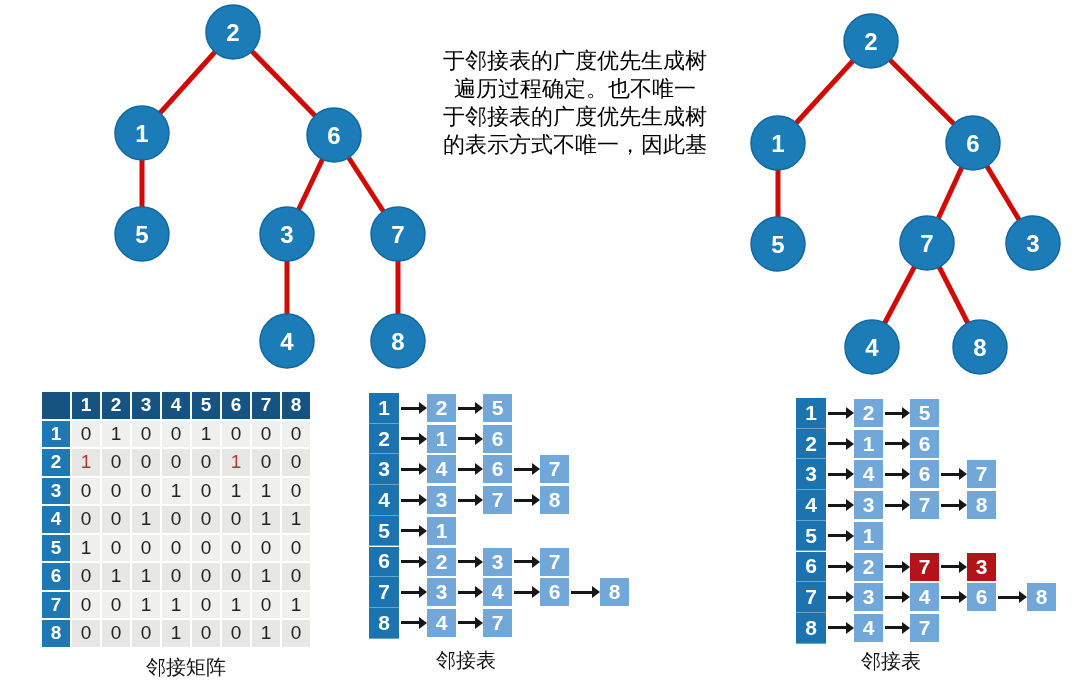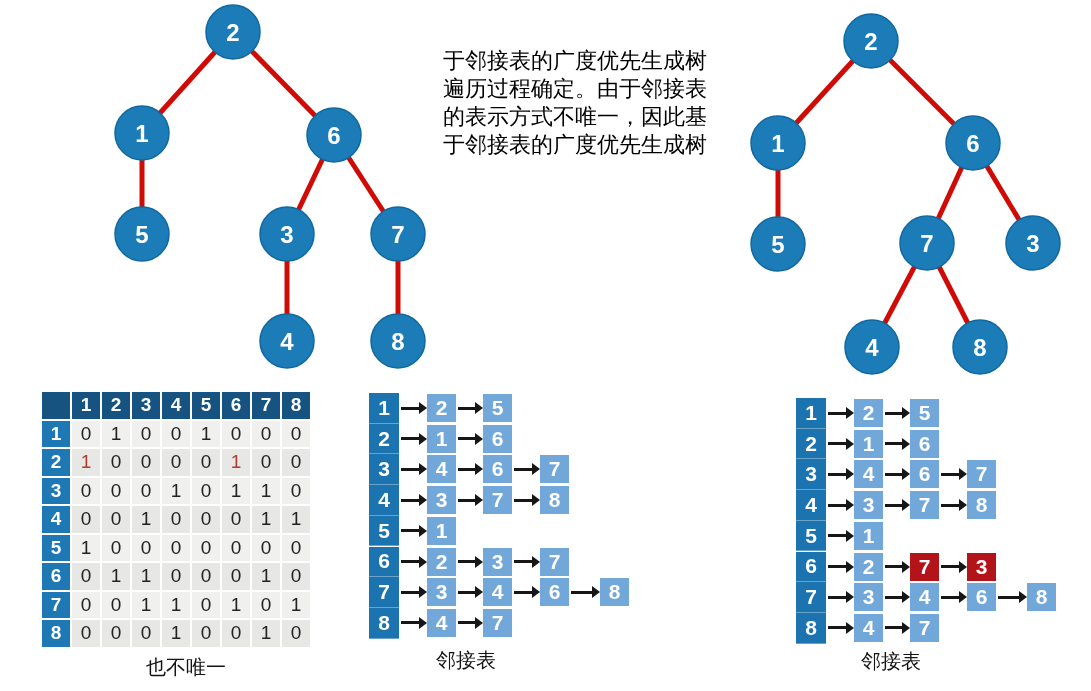--- a/index.html
+++ b/index.html
@@ -105,23 +105,23 @@
         <text x="1033" y="251.5" class="node-label">3</text>
         <circle cx="872" cy="347" r="27" fill="#1b7cb8" stroke="#1168a0" stroke-width="1.5"></circle>
         <text x="872" y="355.5" class="node-label">4</text>
         <circle cx="980" cy="347" r="27" fill="#1b7cb8" stroke="#1168a0" stroke-width="1.5"></circle>
         <text x="980" y="355.5" class="node-label">8</text>
       </g>
     </svg>
 
   <div class="desc">
     <div>于邻接表的广度优先生成树</div>
-    <div>遍历过程确定。由于邻接表</div>
+    <div>遍历过程确定。也不唯一</div>
+    <div>于邻接表的广度优先生成树</div>
     <div>的表示方式不唯一，因此基</div>
-    <div>于邻接表的广度优先生成树</div>
   </div>
 
   <div class="matrix" id="matrix">
       <div class="m-corner"></div>
       <div class="m-colhead">1</div>
       <div class="m-colhead">2</div>
       <div class="m-colhead">3</div>
       <div class="m-colhead">4</div>
       <div class="m-colhead">5</div>
       <div class="m-colhead">6</div>
@@ -193,21 +193,21 @@
       <div class="m-rowhead">8</div>
       <div class="m-cell alt">0</div>
       <div class="m-cell alt">0</div>
       <div class="m-cell alt">0</div>
       <div class="m-cell alt">1</div>
       <div class="m-cell alt">0</div>
       <div class="m-cell alt">0</div>
       <div class="m-cell alt">1</div>
       <div class="m-cell alt">0</div>
     </div>
-  <div class="caption" style="left:86px;top:654px;">也不唯一</div>
+  <div class="caption" style="left:86px;top:654px;">邻接矩阵</div>
 
   <div class="adj-list" id="list-mid" style="left: 369px; top: 393px;">
       <div class="al-head" style="top: 0px; left: 0px; height: 30.7px;">1</div>
       <div class="al-arrow" style="left: 32px; width: 18px; top: 13.5px;"></div>
       <div class="al-cell" style="left: 58px; top: 1px;">2</div>
       <div class="al-arrow" style="left: 89px; width: 17px; top: 13.5px;"></div>
       <div class="al-cell" style="left: 114px; top: 1px;">5</div>
       <div class="al-head" style="top: 30.7px; left: 0px; height: 30.7px;">2</div>
       <div class="al-arrow" style="left: 32px; width: 18px; top: 44.2px;"></div>
       <div class="al-cell" style="left: 58px; top: 31.7px;">1</div>

